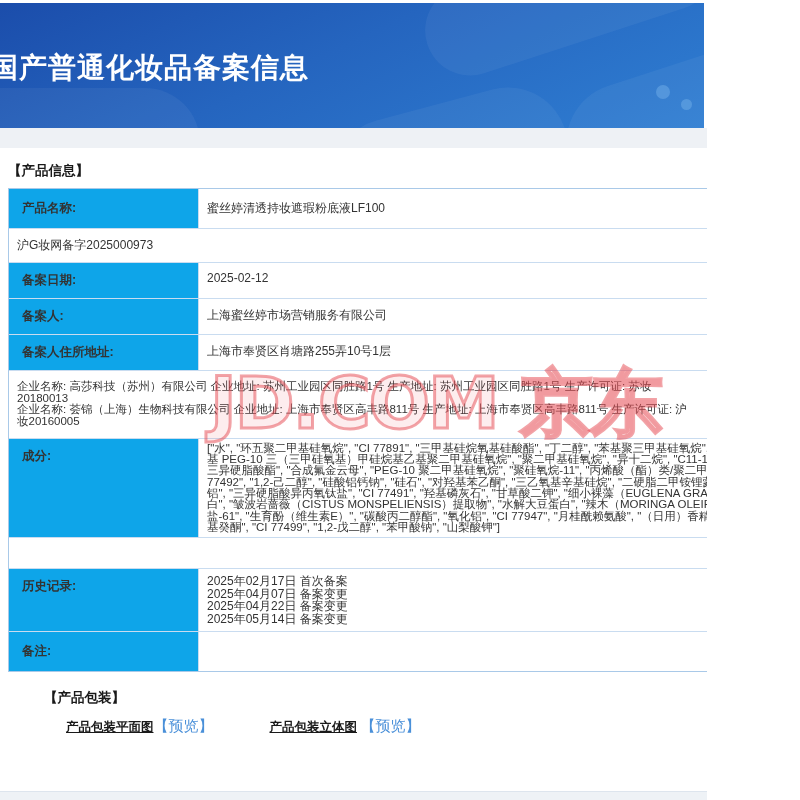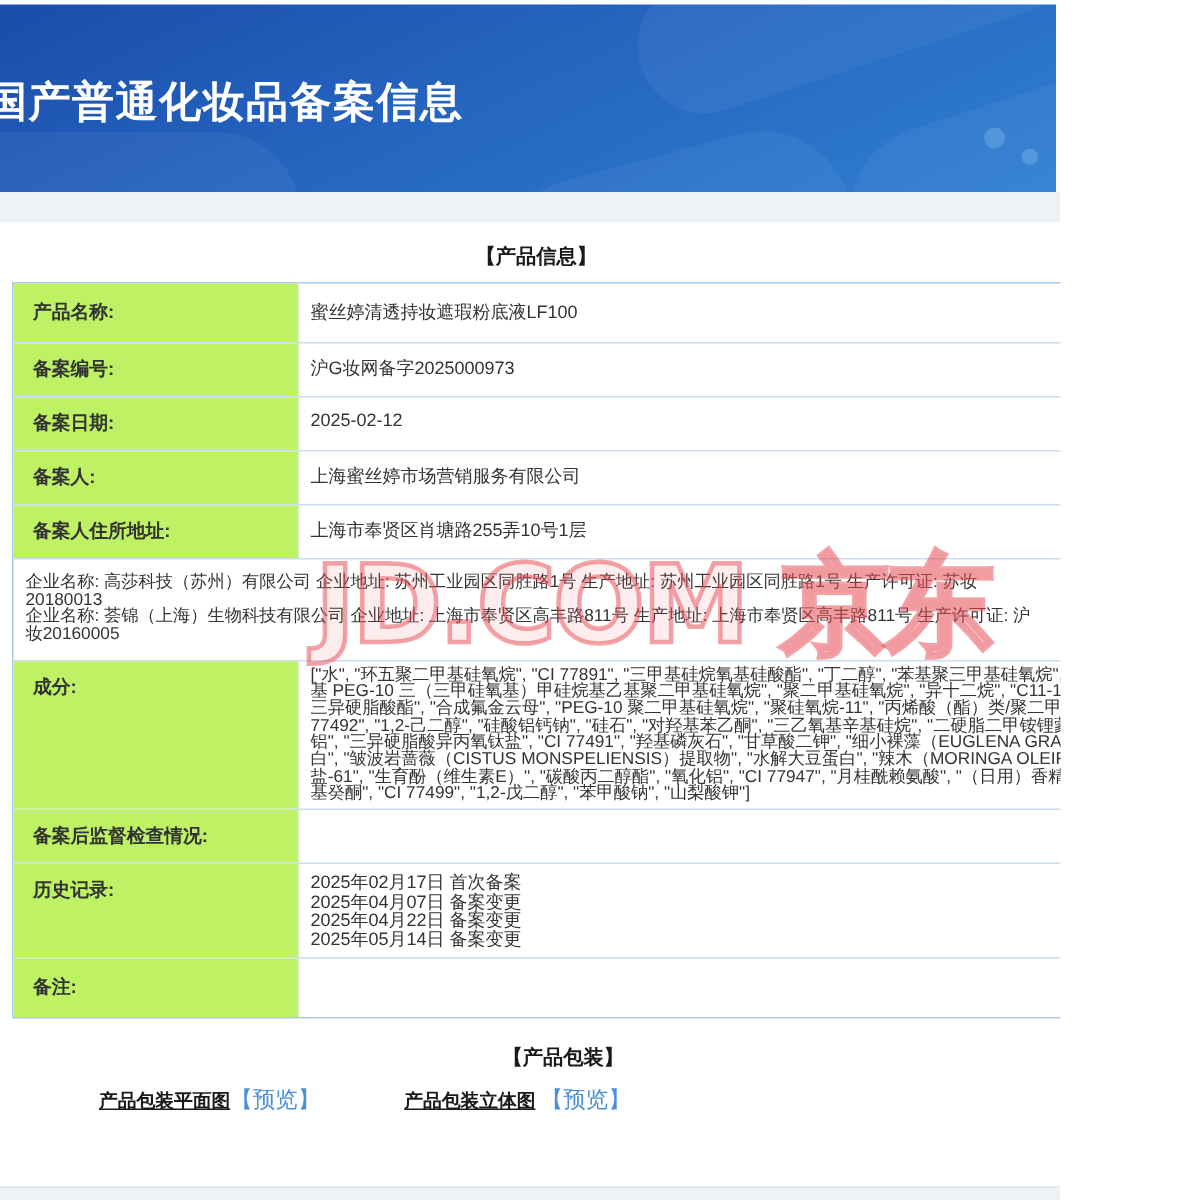--- a/index.html
+++ b/index.html
@@ -25,26 +25,26 @@
   .content{padding:0 0 0 8px;}
   .tabbar{position:relative;padding-top:17px;}
   .tab{display:inline-block;margin-left:22px;font-size:14px;font-weight:bold;color:#1f78c9;
        padding-bottom:12px;cursor:pointer;}
   .tabline{position:relative;height:3px;background:#e6eaee;width:930px;}
   .tabline .seg{position:absolute;left:0;top:0;height:3px;width:132px;background:#2585d2;}
   .tabline .tri{position:absolute;left:58px;top:-5px;width:0;height:0;
                 border-left:6px solid transparent;border-right:6px solid transparent;
                 border-bottom:6px solid #2585d2;}
   
-  .section-title{font-size:13.5px;font-weight:bold;color:#1a1a1a;margin:14px 0 8px 0;text-align:center;}
+  .section-title{font-size:13.5px;font-weight:bold;color:#1a1a1a;margin:14px 0 8px 0;}
   
   .info-table{width:935px;border:1px solid #a9c9e8;}
   .row{display:flex;border-bottom:1px solid #c9dcf0;}
   .row:last-child{border-bottom:none;}
-  .cl{width:190px;box-sizing:border-box;background:#bef264;border-right:1px solid #c9dcf0;
+  .cl{width:190px;box-sizing:border-box;background:#0ea5e9;border-right:1px solid #c9dcf0;
       font-size:12.5px;font-weight:bold;color:#333;padding:9px 6px 9px 13px;}
   .cv{width:745px;box-sizing:border-box;font-size:12px;color:#333;padding:8px;white-space:nowrap;}
   .row.h34 .cl,.row.h34 .cv{padding-top:11px;padding-bottom:11px;}
   .cv.tight{padding:10px 8px;font-size:11.5px;line-height:11.7px;}
   .cv.tighter{padding:4px 8px;font-size:11.5px;line-height:11.3px;}
   .cv.hist{padding:6px 8px;font-size:12px;line-height:12.5px;}
   .cv div{white-space:nowrap;}
   .row.min30{min-height:30px;}
   
   .pkg-title{margin-top:17px;margin-left:36px;}
@@ -83,21 +83,20 @@
 
 
     <div class="section-title">【产品信息】</div>
 
     <div class="info-table">
       <div class="row h34">
         <div class="cl">产品名称:</div>
         <div class="cv">蜜丝婷清透持妆遮瑕粉底液LF100</div>
       </div>
       <div class="row min30">
-        <div class="cl">备案编号:</div>
         <div class="cv">沪G妆网备字2025000973</div>
       </div>
       <div class="row min30">
         <div class="cl">备案日期:</div>
         <div class="cv">2025-02-12</div>
       </div>
       <div class="row min30">
         <div class="cl">备案人:</div>
         <div class="cv">上海蜜丝婷市场营销服务有限公司</div>
       </div>
@@ -120,21 +119,20 @@
           <div>基 PEG-10 三（三甲硅氧基）甲硅烷基乙基聚二甲基硅氧烷", "聚二甲基硅氧烷", "异十二烷", "C11-13 异链烷烃", "甘油", "聚甘油-2</div>
           <div>三异硬脂酸酯", "合成氟金云母", "PEG-10 聚二甲基硅氧烷", "聚硅氧烷-11", "丙烯酸（酯）类/聚二甲基硅氧烷共聚物", "硫酸钡", "CI</div>
           <div>77492", "1,2-己二醇", "硅酸铝钙钠", "硅石", "对羟基苯乙酮", "三乙氧基辛基硅烷", "二硬脂二甲铵锂蒙脱石", "三山嵛精", "氢氧化</div>
           <div>铝", "三异硬脂酸异丙氧钛盐", "CI 77491", "羟基磷灰石", "甘草酸二钾", "细小裸藻（EUGLENA GRACILIS）提取物", "水解植物蛋</div>
           <div>白", "皱波岩蔷薇（CISTUS MONSPELIENSIS）提取物", "水解大豆蛋白", "辣木（MORINGA OLEIFERA）籽提取物", "聚季铵</div>
           <div>盐-61", "生育酚（维生素E）", "碳酸丙二醇酯", "氧化铝", "CI 77947", "月桂酰赖氨酸", "（日用）香精", "麦芽糊精", "羟基甲氧苯</div>
           <div>基癸酮", "CI 77499", "1,2-戊二醇", "苯甲酸钠", "山梨酸钾"]</div>
         </div>
       </div>
       <div class="row min30">
-        <div class="cl">备案后监督检查情况:</div>
         <div class="cv"></div>
       </div>
       <div class="row">
         <div class="cl">历史记录:</div>
         <div class="cv hist">
           <div>2025年02月17日 首次备案</div>
           <div>2025年04月07日 备案变更</div>
           <div>2025年04月22日 备案变更</div>
           <div>2025年05月14日 备案变更</div>
         </div>

